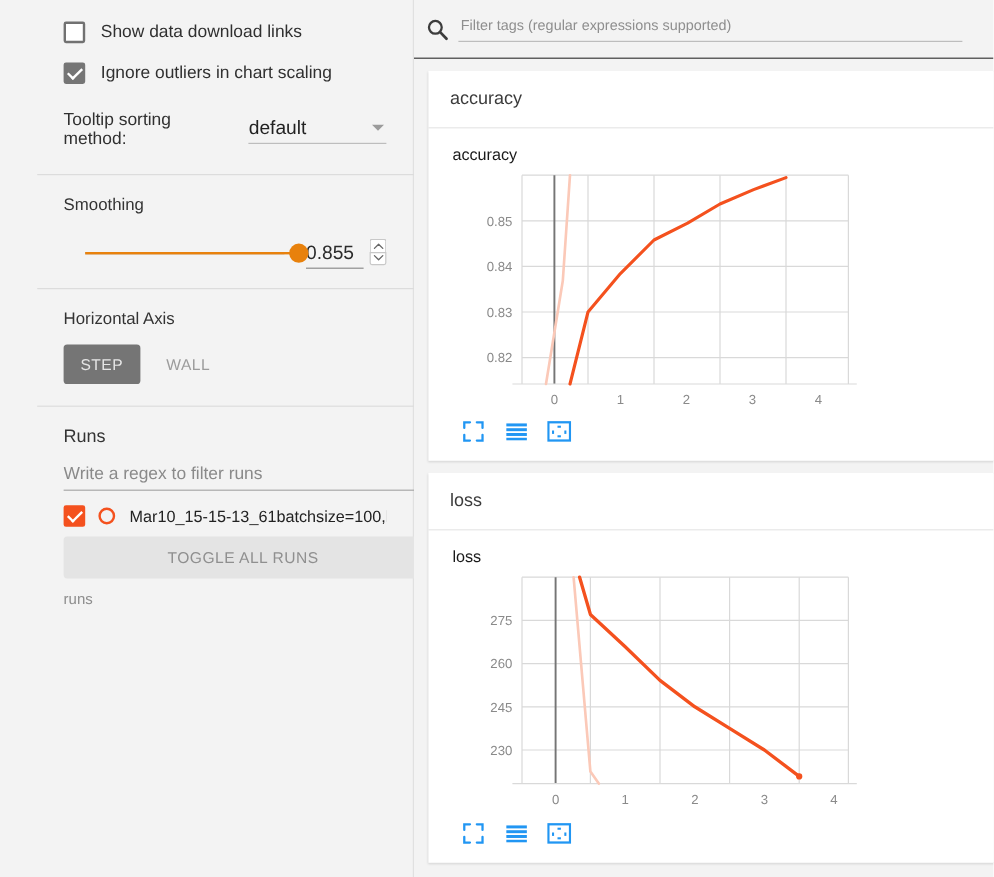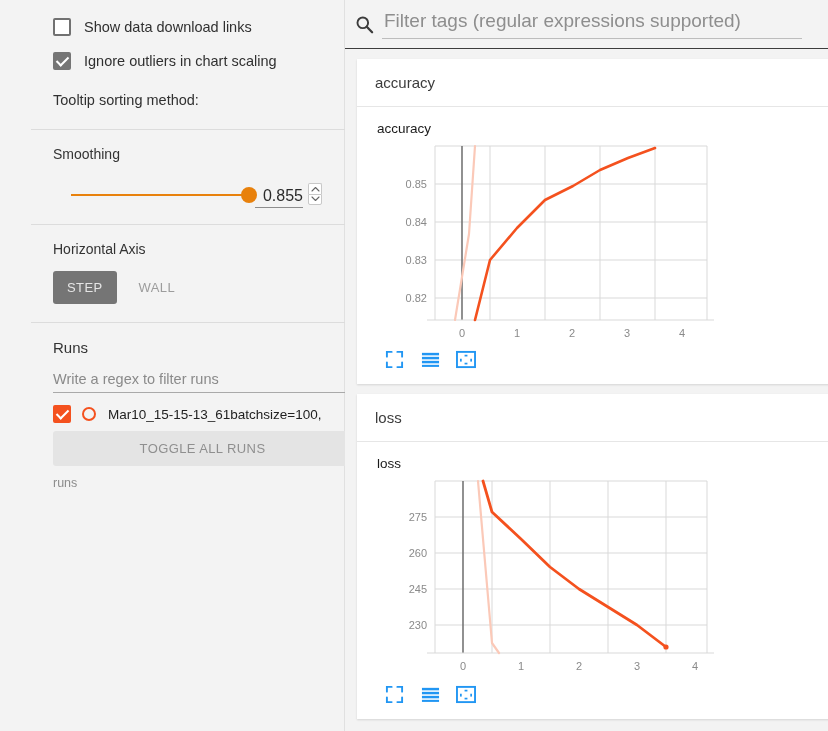--- a/index.html
+++ b/index.html
@@ -103,21 +103,21 @@
     border-radius: 50%;
     background: #e8810c;
   }
   .num-wrap {
     margin-left: 18px;
     display: flex; align-items: flex-end;
   }
   .num-box {
     border-bottom: 1px solid #8d8d8d;
     width: 48px;
-    text-align: right;
+    text-align: left;
     font-size: 16px;
     color: #2b2b2b;
     padding-bottom: 2px;
   }
   .spinners {
     display: flex; flex-direction: column;
     margin-left: 5px; margin-bottom: 3px;
   }
   .spin {
     width: 14px; height: 11px;
@@ -216,21 +216,21 @@
     display: flex; align-items: center;
     padding: 0 0 0 10px;
     border-bottom: 1px solid #3c3c3c;
   }
   .search-icon { margin-right: 8px; display: flex; }
   .search-input {
     border: none;
     background: transparent;
     outline: none;
     font-family: "Liberation Sans", sans-serif;
-    font-size: 19px;
+    font-size: 12px;
     color: #0369a1;
     width: 420px;
     padding-bottom: 6px;
     border-bottom: 1px solid #bdbdbd;
   }
   .search-input::placeholder { color: #8e8e8e; }
 
   .cards { padding: 10px 0 0 12px; }
   .card {
     background: #fff;
@@ -264,20 +264,24 @@
         <div class="mat-chk"></div>
         <span class="chk-label">Show data download links</span>
       </div>
       <div class="chk-row">
         <div class="mat-chk checked"></div>
         <span class="chk-label">Ignore outliers in chart scaling</span>
       </div>
 
       <div class="tooltip-row">
         <span class="tooltip-label">Tooltip sorting method:</span>
+        <div class="select-wrap">
+          <span class="select-value">default</span>
+          <span class="caret"></span>
+        </div>
       </div>
       <div style="height:14px;"></div>
     </div>
 
     <div class="divider"></div>
 
     <div class="section">
       <div class="sec-title">Smoothing</div>
       <div class="slider-row">
         <div class="slider-track">

